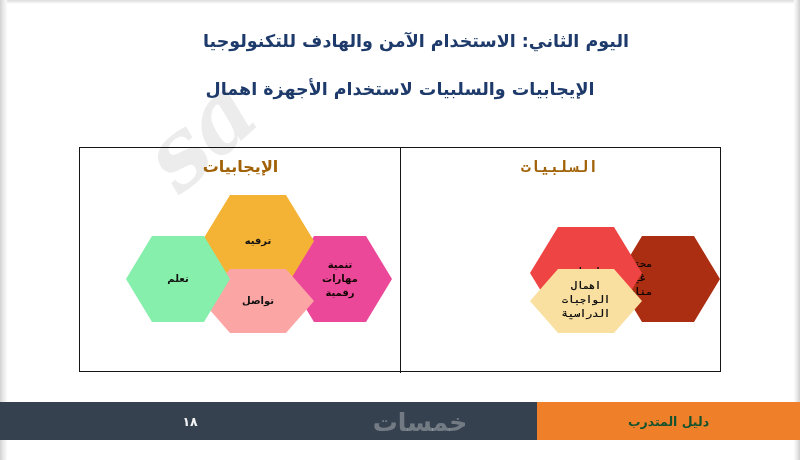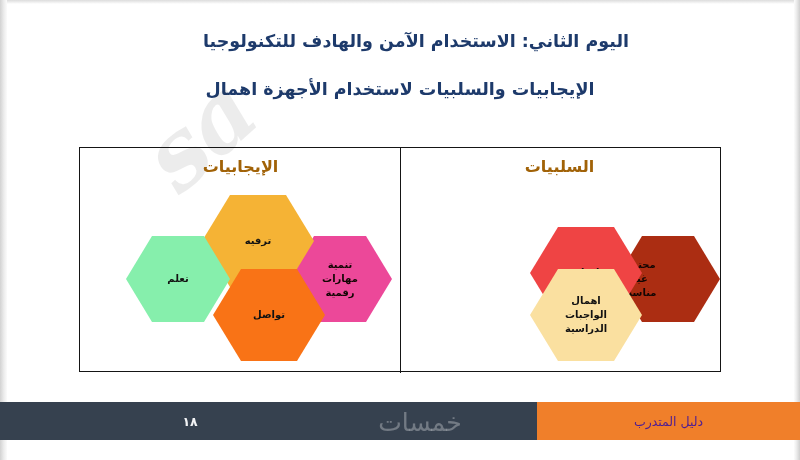--- a/index.html
+++ b/index.html
@@ -79,21 +79,21 @@
     width: 0;
     height: 225px;
     border-left: 1.4px solid #151515;
   }
 
   .panel-col {
     position: absolute;
     top: 0;
     height: 225px;
   }
-  #col-negatives { right: 0; width: 321px; }
+  #col-negatives { right: 0; width: 321px; font-family: Liberation Mono, monospace; }
   #col-positives { left: 0;  width: 321px; }
 
   .col-heading {
     position: absolute;
     top: 9px;
     left: 0;
     width: 100%;
     text-align: center;
     color: #a16207;
     font-size: 16px;
@@ -125,21 +125,21 @@
     line-height: 1.42;
     color: #121212;
     padding: 0 6px;
     white-space: pre-line;
   }
   .hex.dark .hex-label { color: #120603; }
 
   
   .hex-side  { width: 104px; height: 86px; top: 45px; }
   .hex-upper { width: 112px; height: 92px; top: 4px;  }
-  .hex-lower { width: 112px; height: 92px; top: 78px; }
+  .hex-lower { width: 112px; height: 64px; top: 78px; }
 
   
   #footer {
     position: absolute;
     left: 0;
     top: 402px;
     width: 800px;
     height: 56px;
   }
   #footer-dark {
@@ -162,34 +162,34 @@
     color: #f2f3f5;
     font-size: 12.5px;
     font-weight: bold;
     letter-spacing: 1px;
   }
   #footer-guide-label {
     position: absolute;
     right: 0; top: 0;
     width: 263px; height: 38px;
     display: flex; align-items: center; justify-content: center;
-    color: #4c1d95;
+    color: #14532d;
     font-size: 12.5px;
-    font-weight: normal;
+    font-weight: bold;
     direction: rtl;
   }
   #footer-watermark {
     position: absolute;
     left: 332px;
     top: 2px;
     width: 176px;
     height: 36px;
     display: flex; align-items: center; justify-content: center;
     font-size: 25px;
-    font-weight: normal;
+    font-weight: bold;
     color: rgba(255,255,255,0.30);
     direction: rtl;
     pointer-events: none;
   }
 
   
   #diagonal-watermark {
     position: absolute;
     left: 110px;
     top: 90px;
@@ -259,21 +259,21 @@
       <div class="col-heading">الإيجابيات</div>
       <div class="cluster">
         <div class="hex hex-side dark" style="right:9px; background:#ec4899;">
           <span class="hex-label">تنمية
 مهارات
 رقمية</span>
         </div>
         <div class="hex hex-upper" style="right:87px; background:#f5b335;">
           <span class="hex-label">ترفيه</span>
         </div>
-        <div class="hex hex-lower" style="right:76px; background:#f97316;">
+        <div class="hex hex-lower" style="right:87px; background:#fca5a5;">
           <span class="hex-label">تواصل</span>
         </div>
         <div class="hex hex-side" style="right:171px; background:#86efac;">
           <span class="hex-label">تعلم</span>
         </div>
       </div>
     </div>
   </div>
 
   <div id="footer">

